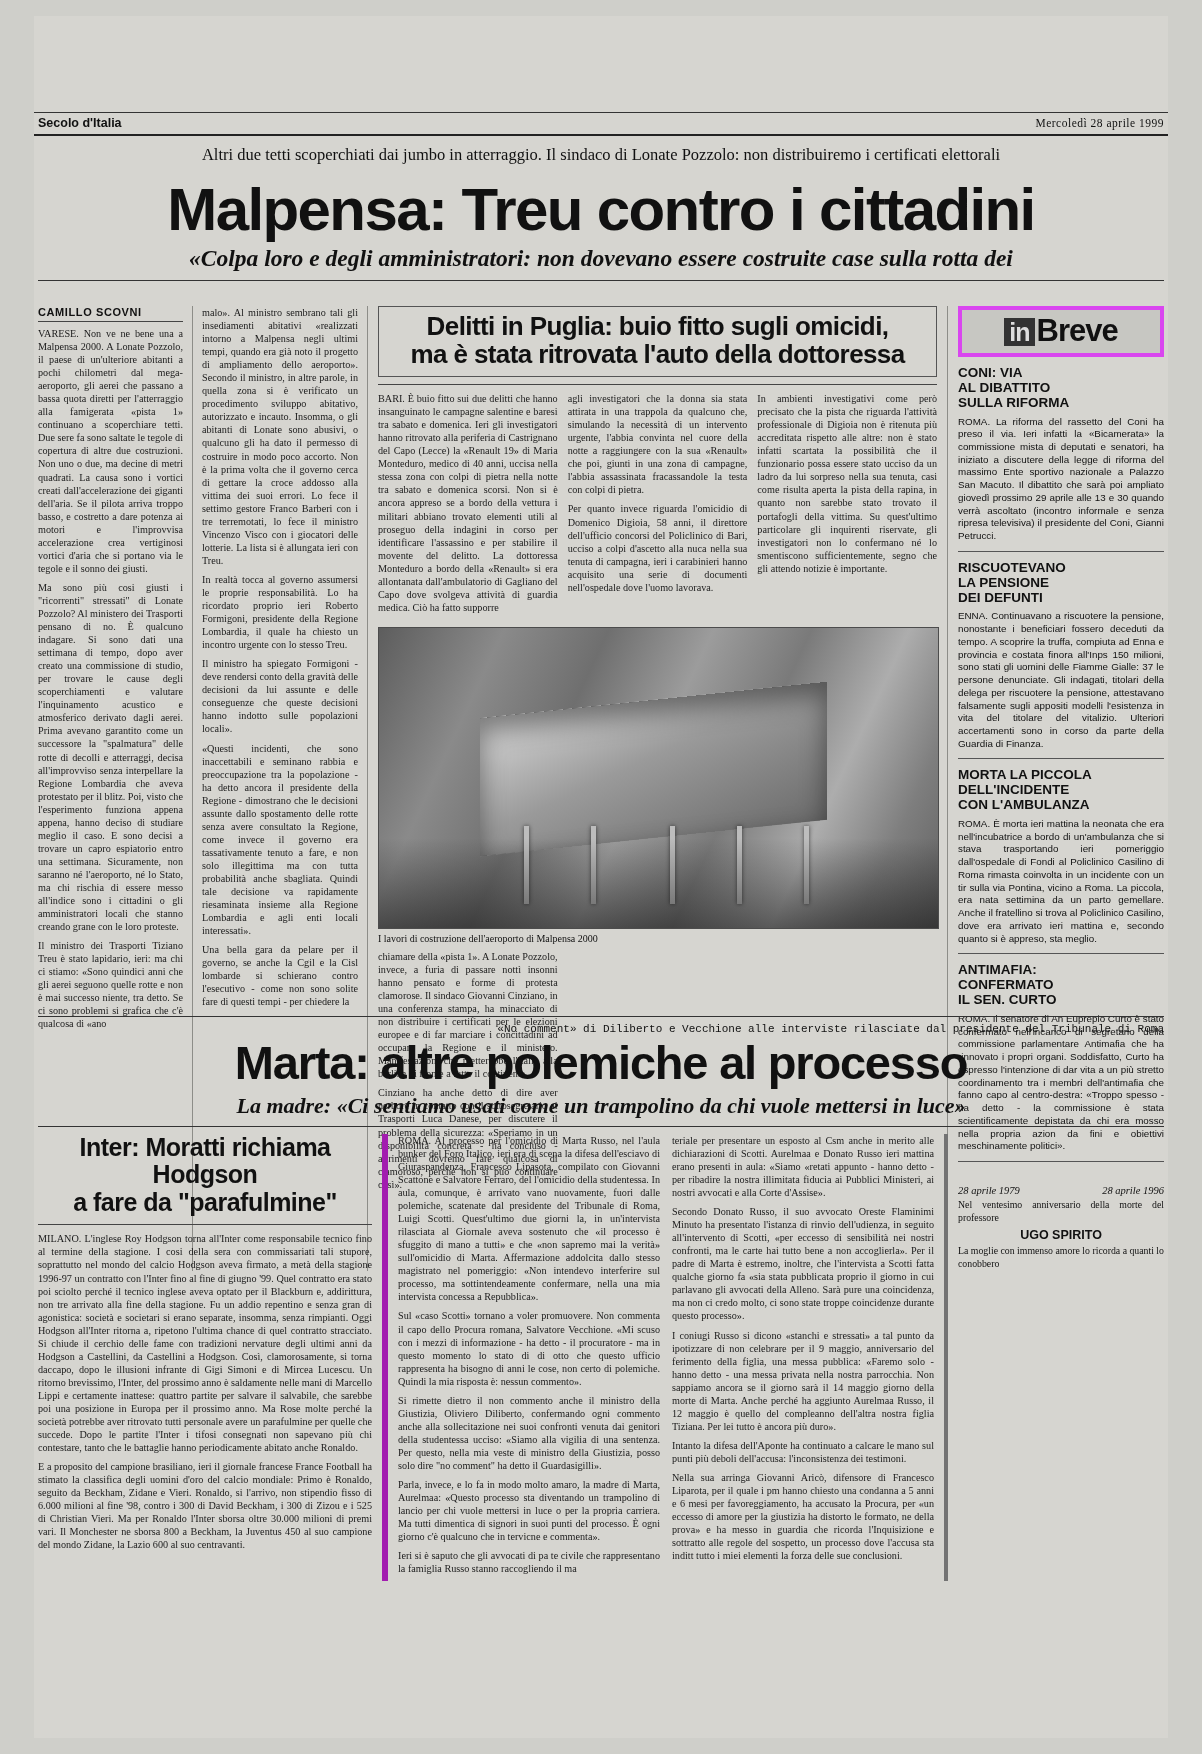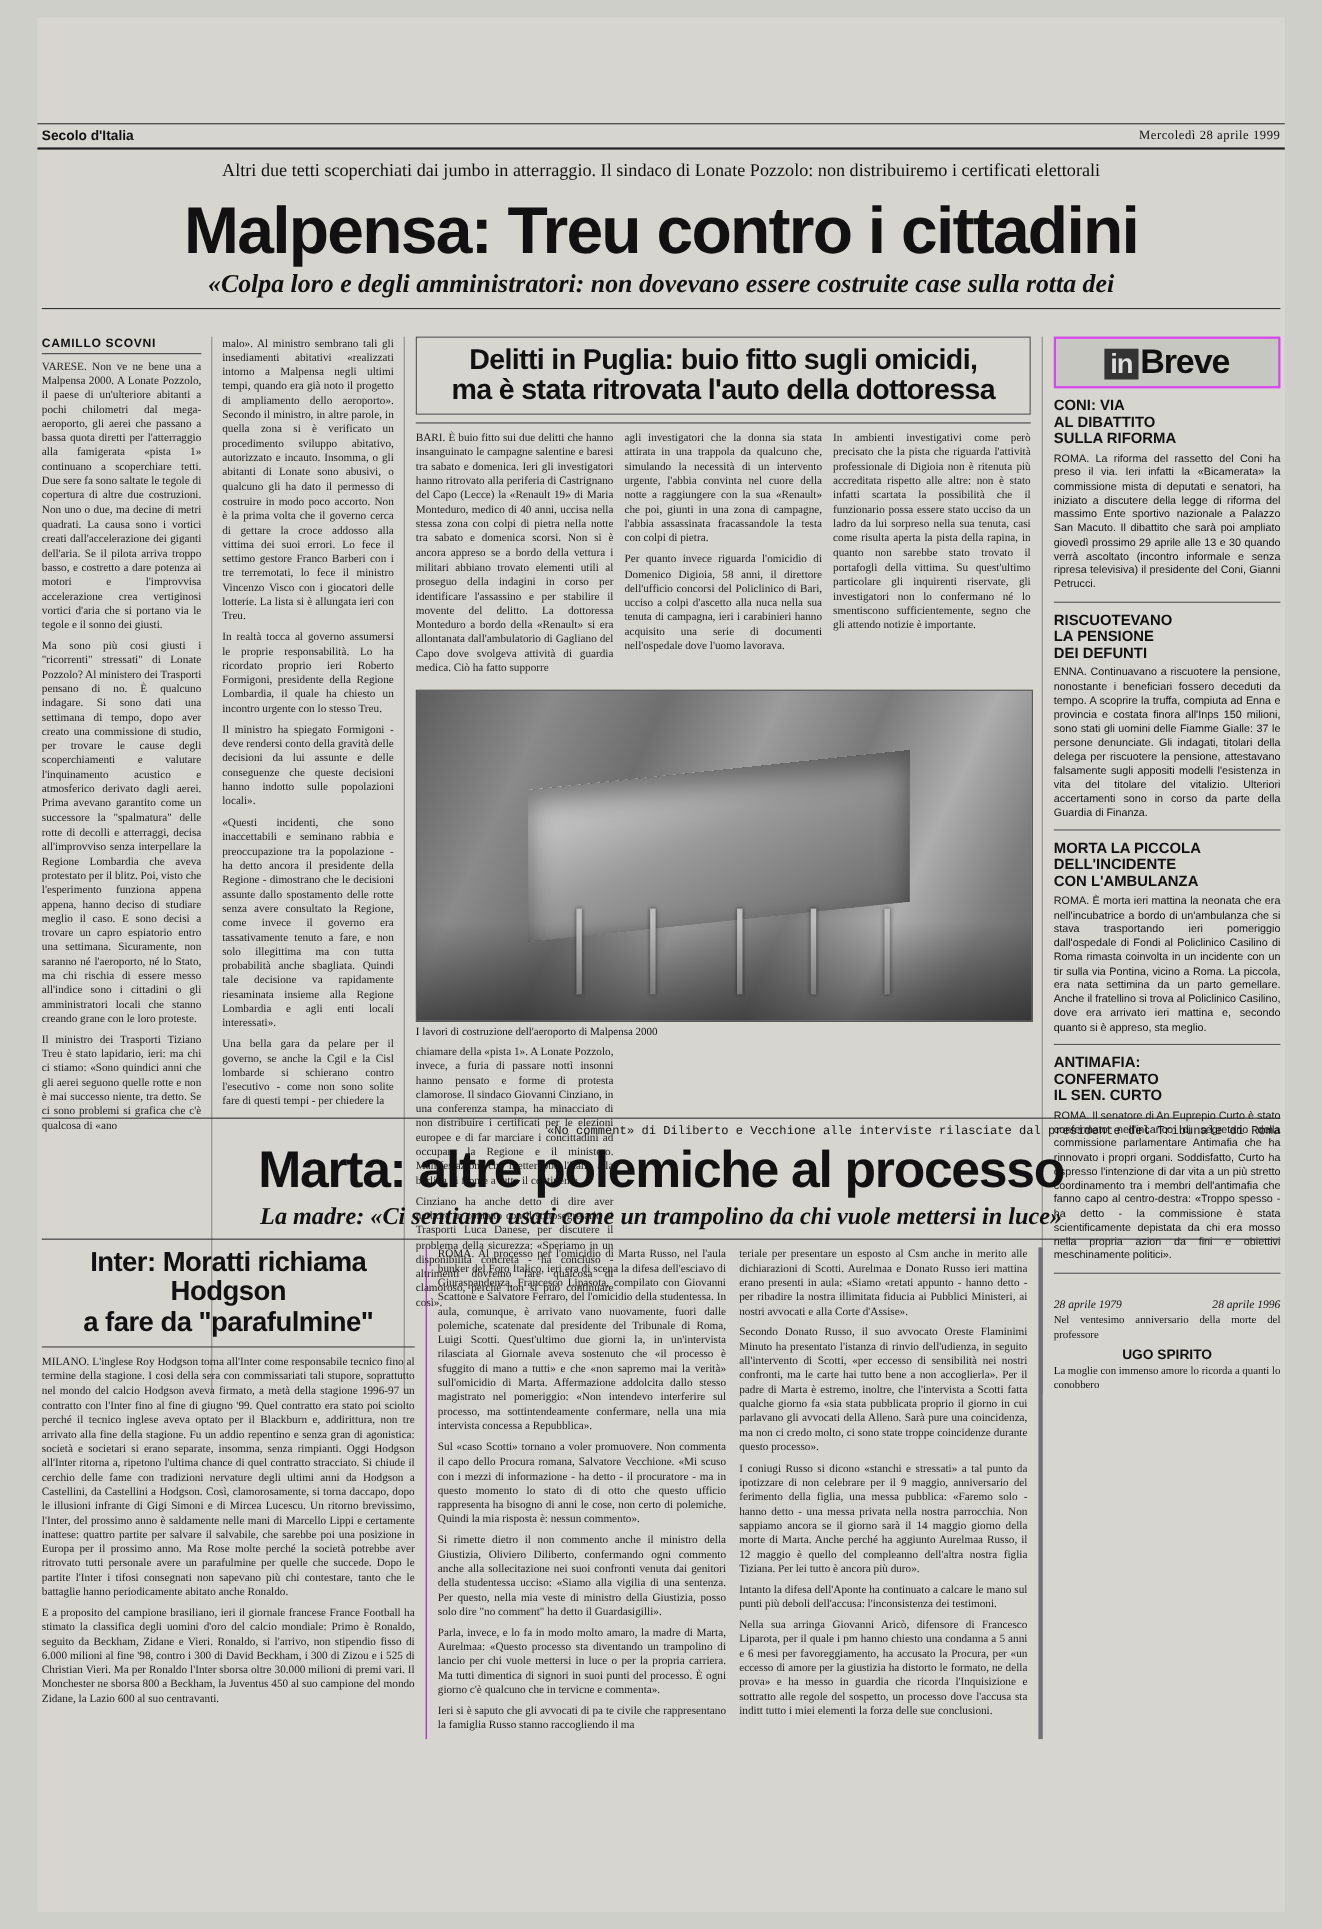--- a/index.html
+++ b/index.html
@@ -57,41 +57,41 @@
      position:relative;overflow:hidden;border:1px solid #4c4c4c;}
   .photo:before{content:"";position:absolute;left:18%;top:24%;width:62%;height:46%;
      background:linear-gradient(160deg,#d8d8d8,#9a9a9a 45%,#6b6b6b 100%);
      transform:skewY(-6deg);box-shadow:0 12px 26px rgba(0,0,0,.45) inset;}
   .photo:after{content:"";position:absolute;left:0;bottom:0;width:100%;height:30%;
      background:linear-gradient(0deg,rgba(20,20,20,.55),rgba(255,255,255,0));}
   .photo .strut{position:absolute;bottom:8%;width:5px;height:26%;background:#bdbdbd;box-shadow:0 0 4px rgba(0,0,0,.6);}
   .caption{font-family:"Liberation Serif",serif;font-size:10px;margin-top:4px;}
 
   
-  .breve-logo{text-align:center;font-family:"Liberation Sans",sans-serif;font-weight:bold;font-size:25px;border:2px solid #d946ef;padding:3px 0 4px 0;background:#c7c7c2;letter-spacing:-1px;}
+  .breve-logo{text-align:center;font-family:"Liberation Sans",sans-serif;font-weight:bold;font-size:25px;border:4px solid #d946ef;padding:3px 0 4px 0;background:#c7c7c2;letter-spacing:-1px;}
   .breve-logo .in{background:#333;color:#ddd;padding:0 5px;margin-right:2px;}
   .breve-logo .b{font-size:31px;}
   .rail-h{font-family:"Liberation Sans",sans-serif;font-weight:bold;font-size:13.5px;line-height:1.1;margin:9px 0 5px 0;}
   .rail-rule{border-top:1px solid #555;margin:8px 0 0 0;}
   p.rail{font-family:"Liberation Sans",sans-serif;font-size:9.8px;line-height:1.3;text-align:justify;margin:0 0 5px 0;}
   .rail-foot{border-top:1px solid #555;margin-top:8px;padding-top:23px;}
   .rail-foot .dates{font-family:"Liberation Serif",serif;font-style:italic;font-size:10.5px;display:flex;justify-content:space-between;}
   .rail-foot .memo{font-family:Liberation Serif, serif;font-size:9.8px;line-height:1.3;margin-top:3px;text-align:justify;}
   .rail-foot .name{font-family:"Liberation Sans",sans-serif;font-weight:bold;font-size:12.5px;text-align:center;margin:4px 0 3px 0;}
 
   
   .story2{position:absolute;left:4px;top:1000px;width:1126px;}
   .s2-rule-top{border-top:1px solid #333;}
   .s2-kicker{font-family:Liberation Mono, monospace;font-size:11px;text-align:right;margin-top:6px;}
   .s2-head{font-family:"Liberation Sans",sans-serif;font-weight:bold;font-size:47px;letter-spacing:-1.2px;text-align:center;line-height:1.04;margin-top:4px;}
   .s2-sub{font-family:"Liberation Serif",serif;font-style:italic;font-weight:bold;font-size:22px;text-align:center;margin-top:5px;}
   .s2-rule{border-top:1px solid #333;margin-top:7px;}
 
   .s2cols{display:flex;margin-top:7px;}
-  .s2-left{width:350px;box-sizing:border-box;padding-right:10px;border-right:1px solid #a21caf;}
+  .s2-left{width:350px;box-sizing:border-box;padding-right:10px;border-right:6px solid #a21caf;}
   .s2-mid{width:560px;box-sizing:border-box;padding:0 10px;border-right:4px solid #737373;display:flex;gap:12px;}
   .s2-mid .mc{width:50%;}
   .inter-h{font-family:"Liberation Sans",sans-serif;font-weight:bold;font-size:25px;line-height:1.1;text-align:center;letter-spacing:-.5px;}
   .inter-rule{border-top:1px solid #444;margin:8px 0 7px 0;}
 </style>
 </head>
 <body>
 
 <div class="page">
  <div class="sheet">

